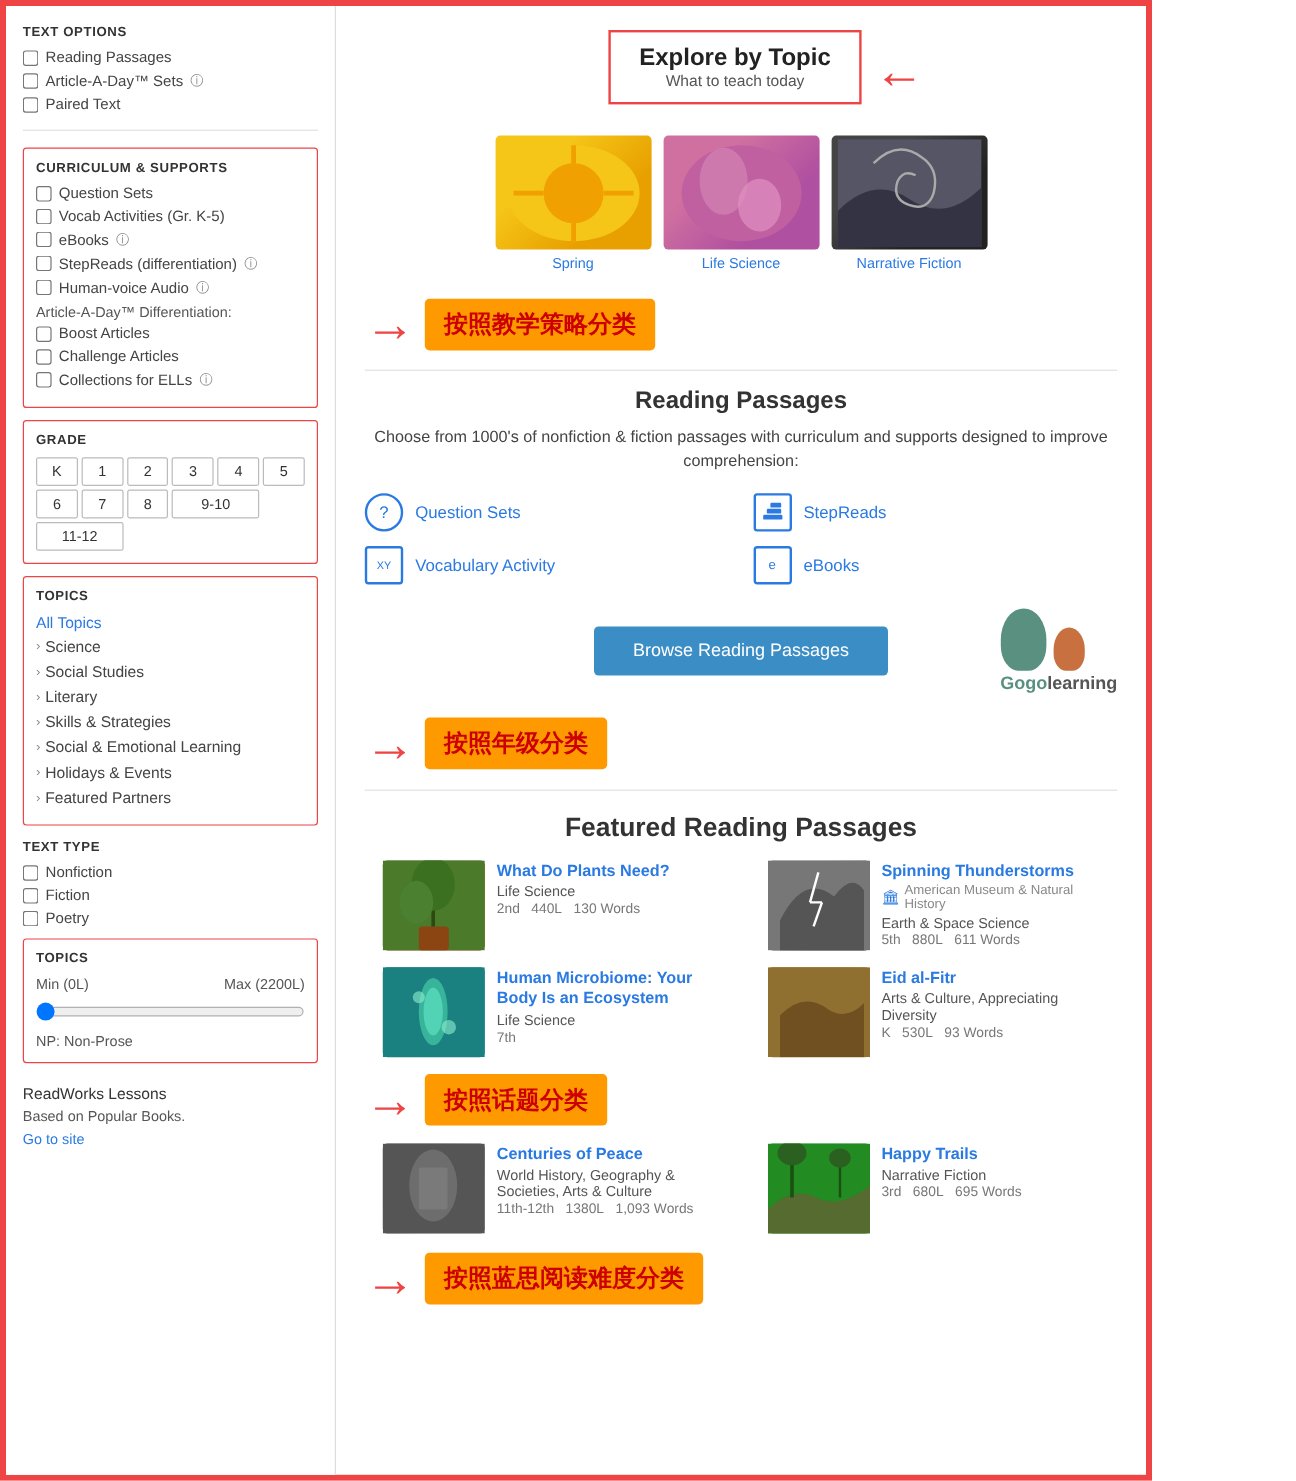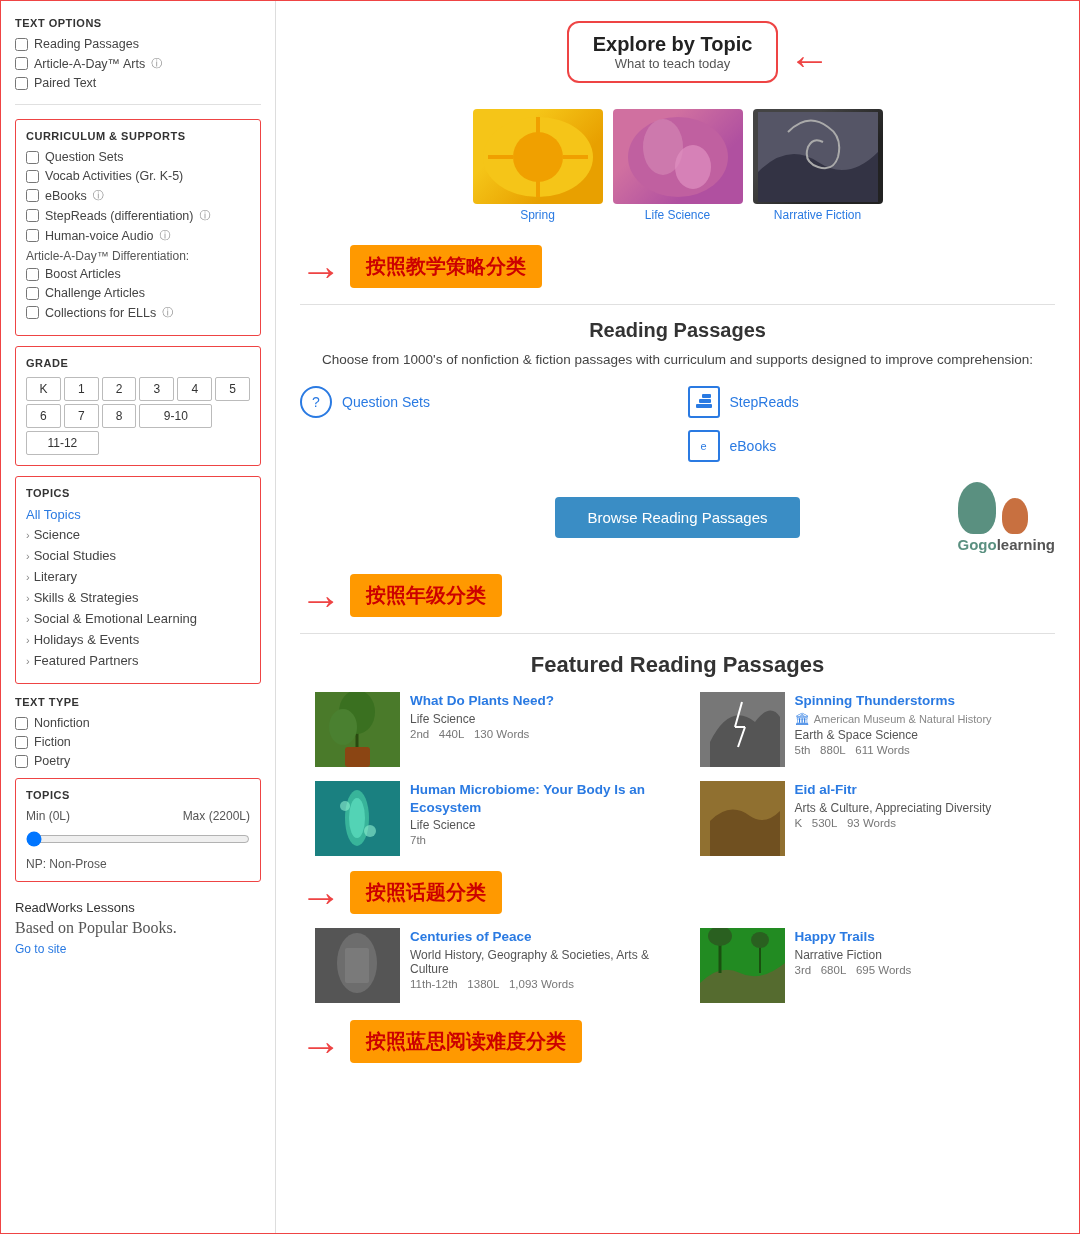--- a/index.html
+++ b/index.html
@@ -1,18 +1,18 @@
 <!DOCTYPE html>
 <html><head>
   <meta charset="utf-8">
   <style>
     * { box-sizing: border-box; margin: 0; padding: 0; }
     body { font-family: Arial, Helvetica, sans-serif; background: #fff; font-size: 13px; color: #333; }
 
-    .page-wrapper { display: flex; width: 1080px; min-height: 1234px; border: 1px solid #ef4444; }
+    .page-wrapper { display: flex; width: 960px; min-height: 1234px; border: 5px solid #ef4444; }
 
     
     .sidebar { width: 275px; min-width: 275px; padding: 16px 14px; border-right: 1px solid #ddd; background: #fff; }
 
     .sidebar-section-title { font-size: 11px; font-weight: bold; color: #333; letter-spacing: 0.5px; margin-bottom: 8px; margin-top: 14px; }
     .sidebar-section-title:first-child { margin-top: 0; }
 
     .checkbox-item { display: flex; align-items: center; gap: 6px; margin-bottom: 5px; font-size: 12.5px; color: #444; }
     .checkbox-item input[type=checkbox] { width: 13px; height: 13px; flex-shrink: 0; }
     .checkbox-item .info-icon { color: #888; font-size: 11px; }
@@ -28,28 +28,28 @@
     .topics-item .arrow { color: #888; font-size: 11px; }
 
     .text-type-section { margin-top: 12px; }
     .lexile-section { border: 1.5px solid #e44; border-radius: 3px; padding: 10px; margin-top: 10px; }
     .lexile-row { display: flex; justify-content: space-between; font-size: 12px; color: #555; margin-bottom: 8px; text-align: center; }
     .lexile-slider { width: 100%; margin-bottom: 6px; }
     .lexile-np { font-size: 12px; color: #555; margin-top: 4px; }
 
     .readworks-section { margin-top: 18px; }
     .readworks-title { font-size: 13px; font-weight: normal; color: #333; margin-bottom: 4px; }
-    .readworks-sub { font-size: 16px; color: #555; margin-bottom: 4px; font-family: Liberation Serif, serif; }
+    .readworks-sub { font-size: 12px; color: #555; margin-bottom: 4px; }
     .readworks-link { color: #2a7ae2; font-size: 12px; cursor: pointer; }
 
     
     .main-content { flex: 1; padding: 20px 24px; }
 
     
-    .explore-box { border: 2px solid #e44; border-radius: 12px; padding: 10px 24px; text-align: center; display: inline-block; margin: 0 auto 16px; }
+    .explore-box { border: 2px solid #e44; border-radius: 0; padding: 10px 24px; text-align: center; display: inline-block; margin: 0 auto 16px; }
     .explore-title { font-size: 20px; font-weight: bold; color: #222; }
     .explore-sub { font-size: 13px; color: #555; }
 
     
     .topic-thumbs { display: flex; gap: 10px; justify-content: center; margin-bottom: 20px; }
     .topic-thumb { text-align: center; cursor: pointer; }
     .thumb-img { width: 130px; height: 95px; border-radius: 4px; overflow: hidden; display: flex; align-items: center; justify-content: center; font-size: 11px; color: #fff; }
     .thumb-spring { background: linear-gradient(135deg, #f5c518 30%, #e8a000 70%); }
     .thumb-lifesci { background: linear-gradient(135deg, #d070a0 30%, #b050a0 70%); }
     .thumb-narfic { background: linear-gradient(135deg, #444 30%, #222 70%); }
@@ -95,21 +95,21 @@
   <div class="sidebar">
 
     <div>
       <div class="sidebar-section-title">TEXT OPTIONS</div>
       <div class="checkbox-item">
         <input type="checkbox" style="">
         <span>Reading Passages</span>
       </div>
       <div class="checkbox-item">
         <input type="checkbox" style="">
-        <span>Article-A-Day™ Arts</span>
+        <span>Article-A-Day™ Sets</span>
         <span class="info-icon">ⓘ</span>
       </div>
       <div class="checkbox-item">
         <input type="checkbox" style="">
         <span>Paired Text</span>
       </div>
     </div>
 
     <hr class="divider">
 
@@ -299,20 +299,24 @@
 
     <div class="rp-title">Reading Passages</div>
     <div class="rp-desc">Choose from 1000's of nonfiction &amp; fiction passages with curriculum and supports designed to improve comprehension:</div>
 
     <div class="rp-features">
       <div class="rp-features-col">
         <div class="feature-item">
           <div class="feature-icon">?</div>
           <span>Question Sets</span>
         </div>
+        <div class="feature-item">
+          <div class="feature-icon-sq" style="font-size:9px;">XY</div>
+          <span>Vocabulary Activity</span>
+        </div>
       </div>
       <div class="rp-features-col">
         <div class="feature-item">
           <div class="feature-icon-sq">
             <svg width="20" height="20" viewBox="0 0 20 20">
                 <rect x="2" y="12" width="16" height="4" rx="1" fill="#2a7ae2"></rect>
                 <rect x="5" y="7" width="12" height="4" rx="1" fill="#2a7ae2"></rect>
                 <rect x="8" y="2" width="9" height="4" rx="1" fill="#2a7ae2"></rect>
               </svg>
           </div>

